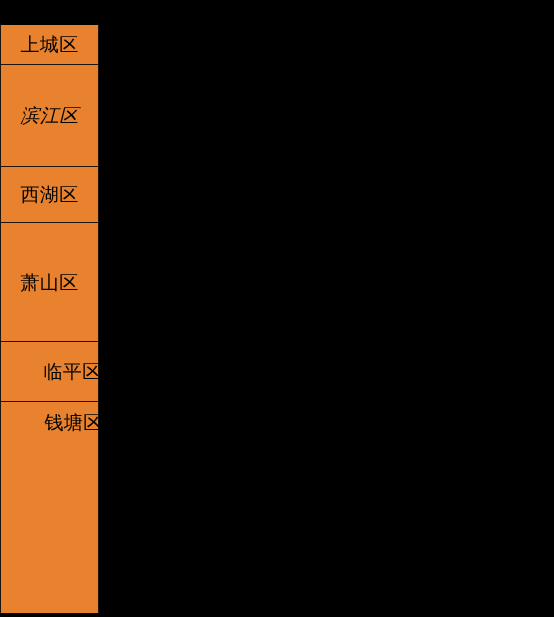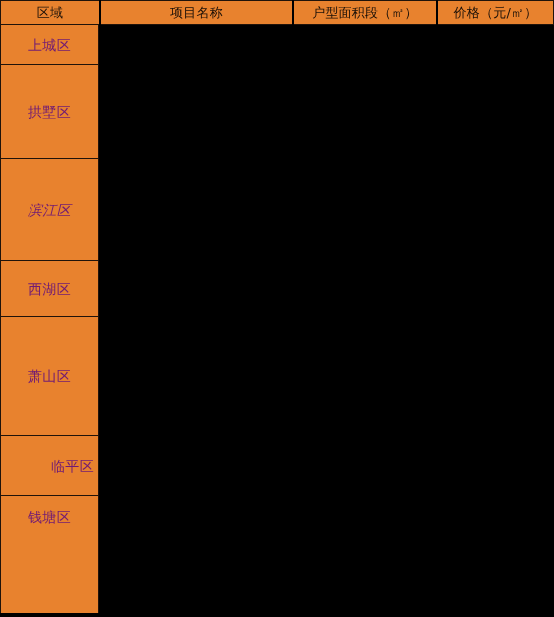--- a/index.html
+++ b/index.html
@@ -69,22 +69,22 @@
     box-sizing: border-box;
   }
   .region-cell {
     position: relative;
     width: 100%;
     box-sizing: border-box;
     border-bottom: 1px solid #20130a;
     display: flex;
     align-items: center;
     justify-content: center;
-    color: #701a75;
-    font-size: 14px;
+    color: #000000;
+    font-size: 19px;
     line-height: 1;
     letter-spacing: 0.4px;
     white-space: nowrap;
   }
   .region-cell:last-child { border-bottom: none; }
 
   
   .data-area {
     position: absolute;
     left: 100px;
@@ -110,50 +110,38 @@
     width: 100px;
     height: 4px;
     background: #000000;
   }
 </style>
 </head>
 <body>
 
 <div id="table-root">
 
-  <div class="header-row">
-    <div class="header-cell hc-region">区域</div>
-    <div class="header-cell hc-gap-1"></div>
-    <div class="header-cell hc-project">项目名称</div>
-    <div class="header-cell hc-gap-2"></div>
-    <div class="header-cell hc-area">户型面积段（㎡）</div>
-    <div class="header-cell hc-gap-3"></div>
-    <div class="header-cell hc-price">价格（元/㎡）</div>
-  </div>
 
   <div class="region-column" id="region-column">
       <div class="region-cell" style="height: 40px;">
         <span>上城区</span>
-      </div>
-      <div class="region-cell" style="height: 94px;">
-        <span>拱墅区</span>
       </div>
       <div class="region-cell" style="height: 102px; font-style: italic;">
         <span>滨江区</span>
       </div>
       <div class="region-cell" style="height: 56px;">
         <span>西湖区</span>
       </div>
       <div class="region-cell" style="height: 119px; align-items: center;">
         <span>萧山区</span>
       </div>
       <div class="region-cell" style="height: 60px; padding-left: 46px;">
         <span>临平区</span>
       </div>
-      <div class="region-cell" style="height: 41px;">
+      <div class="region-cell" style="height: 41px; margin-left: 24px;">
         <span>钱塘区</span>
       </div>
     </div>
 
   <div class="data-area">
     <div class="data-col dc-project"></div>
     <div class="data-col dc-area"></div>
     <div class="data-col dc-price"></div>
   </div>
 

